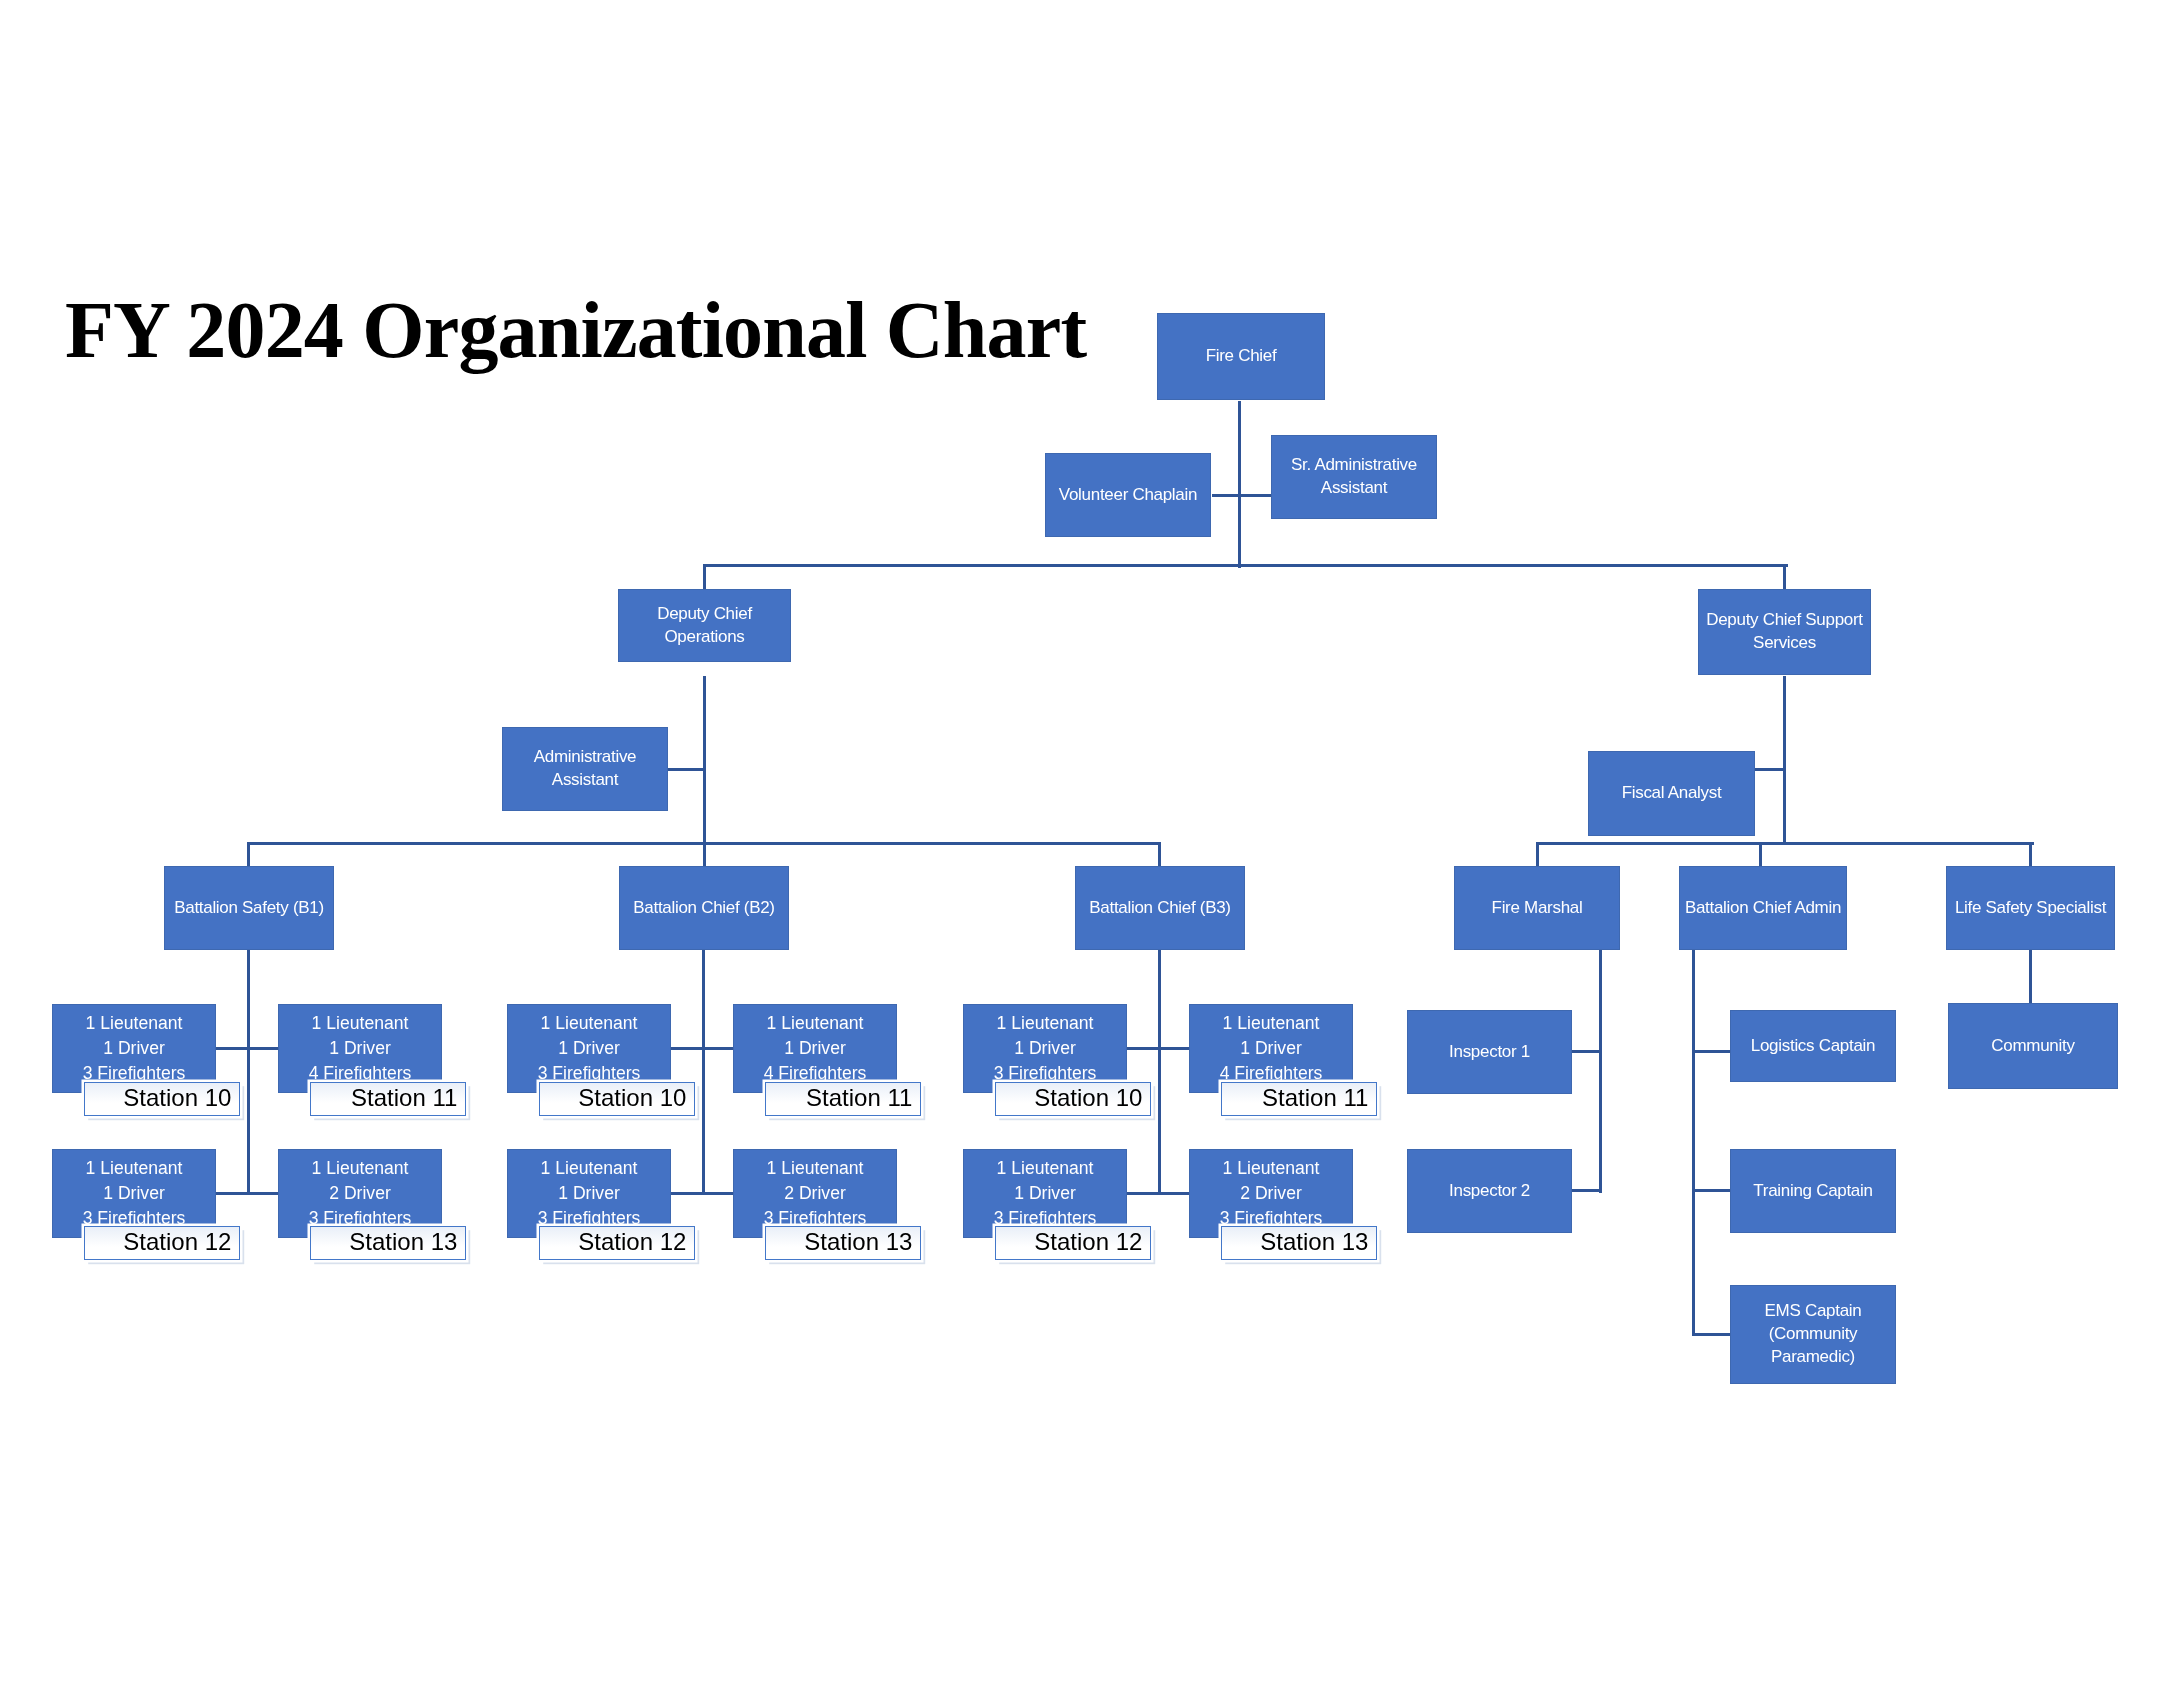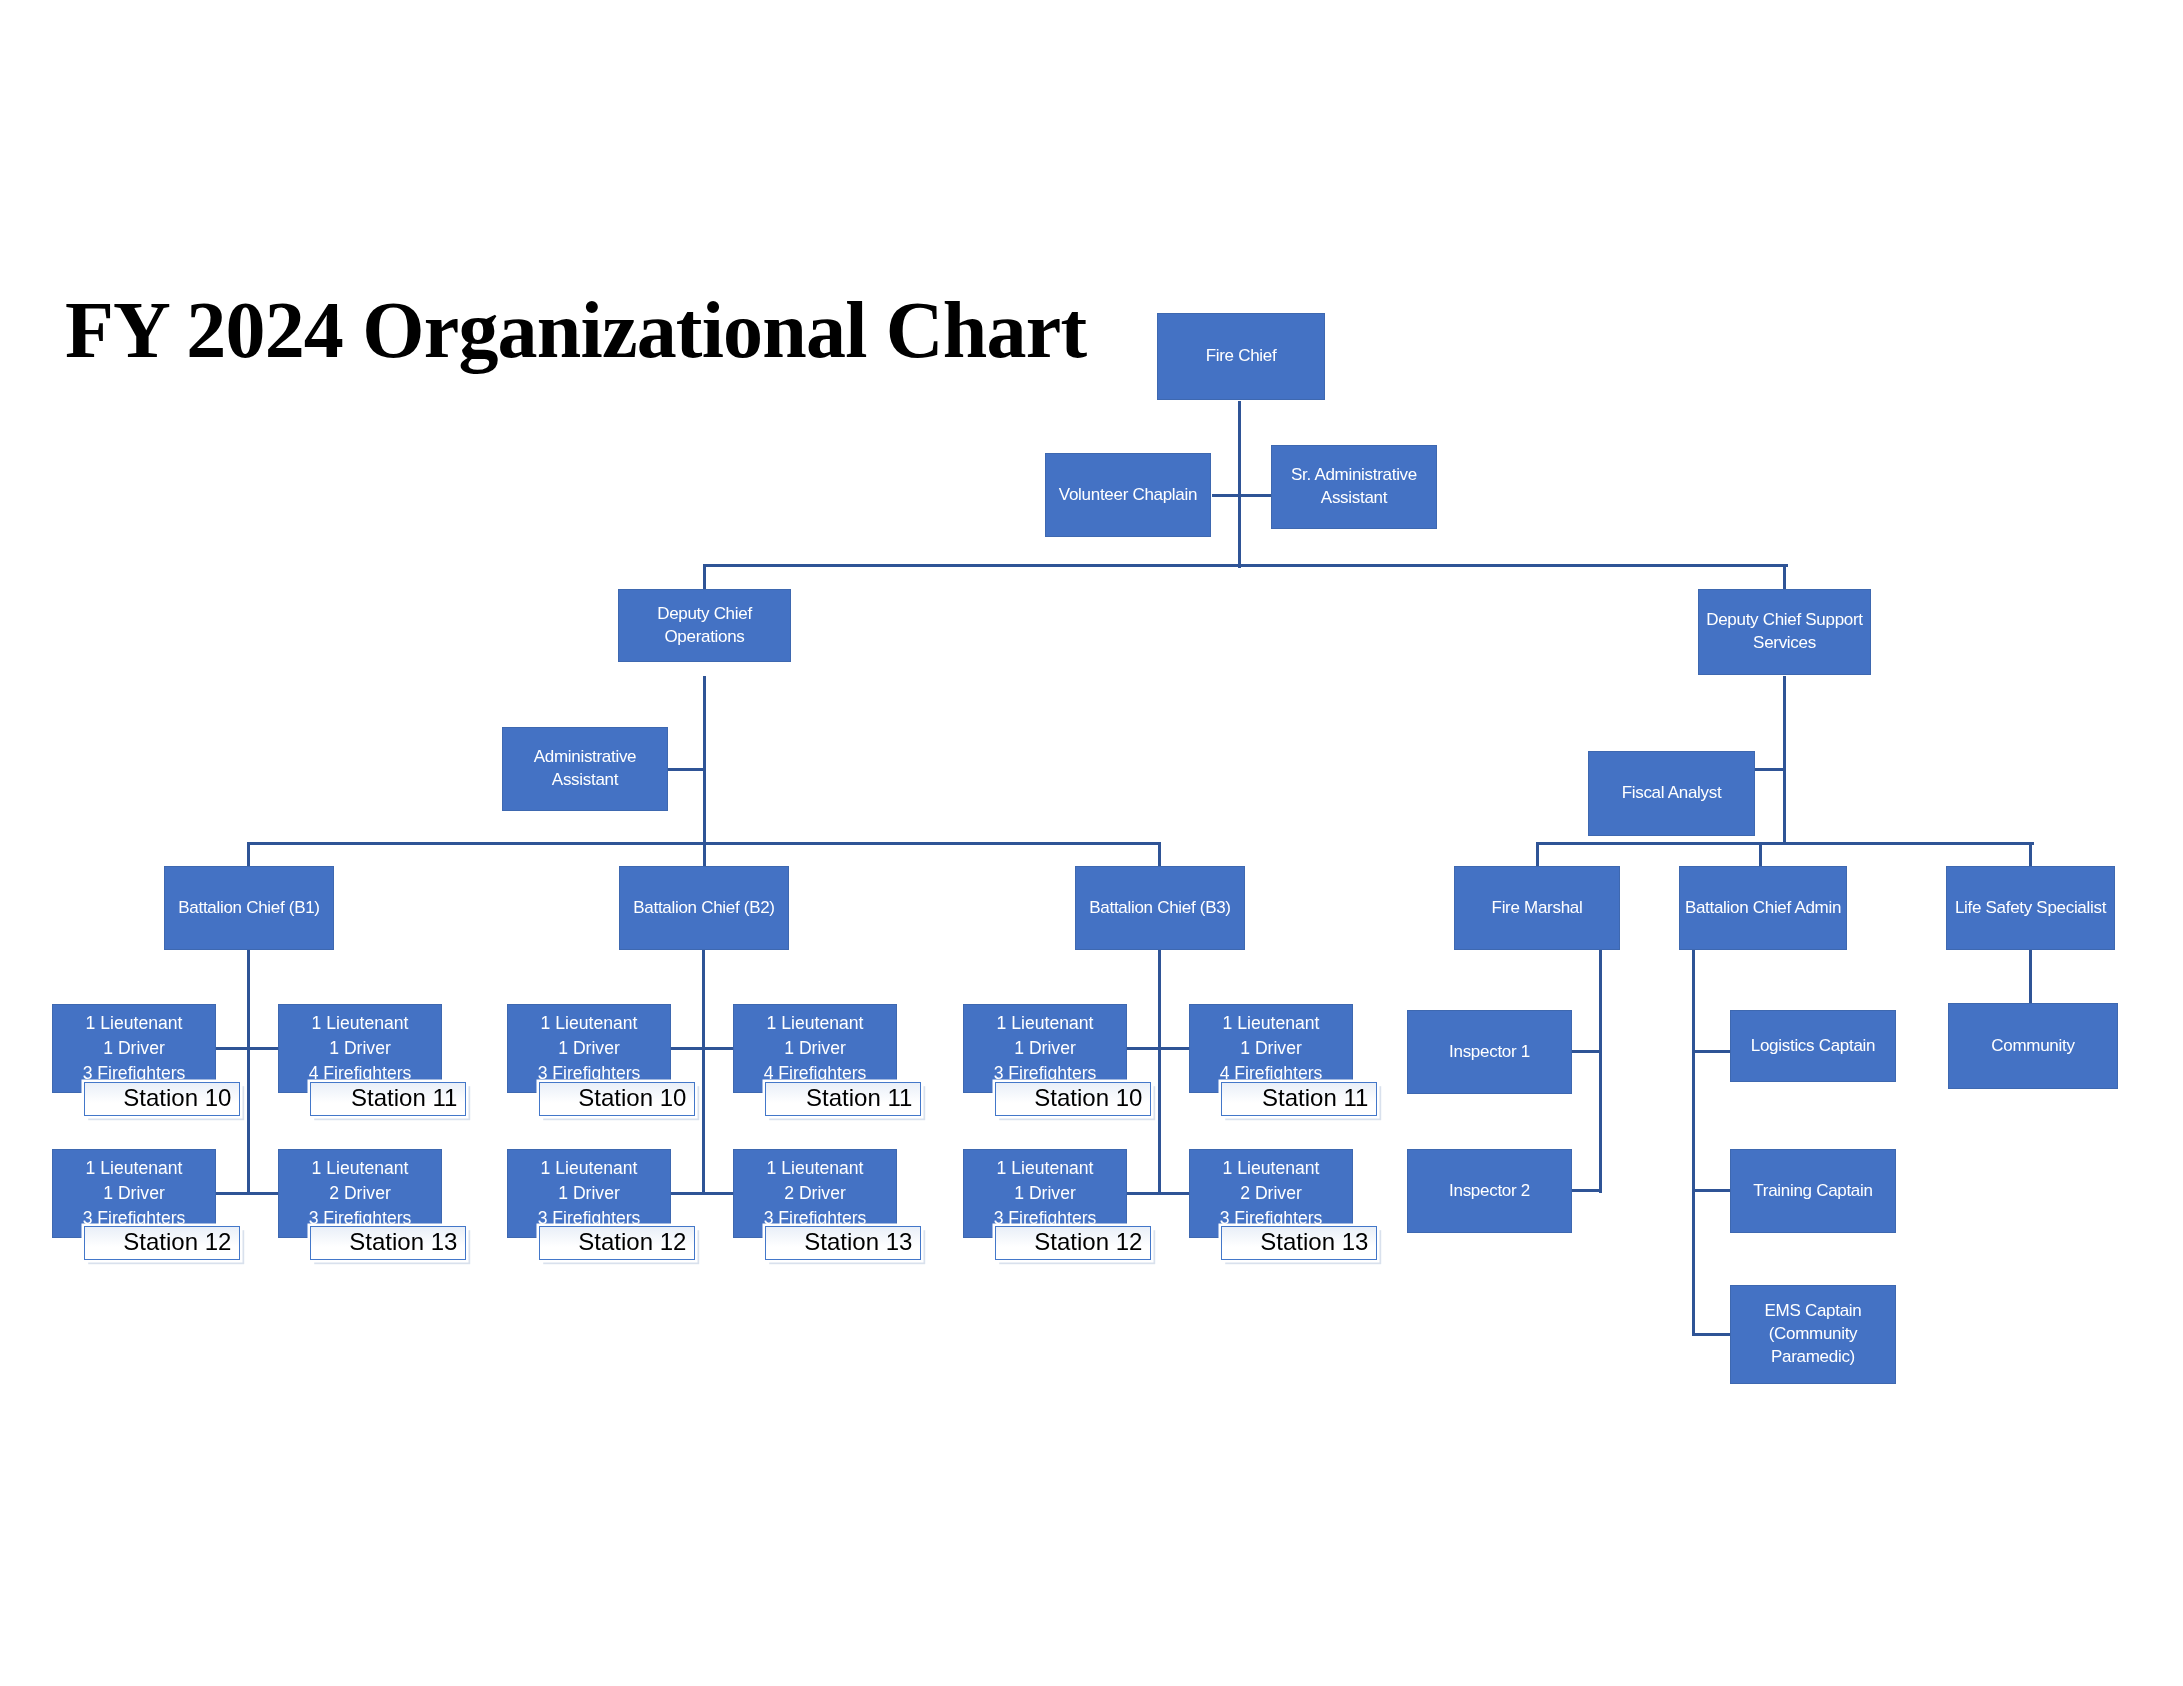--- a/index.html
+++ b/index.html
@@ -115,26 +115,26 @@
 
   <div class="cv" style="left:1692px;top:950px;height:386px;"></div>
   <div class="ch" style="top:1050px;left:1692px;width:38px;"></div>
   <div class="ch" style="top:1189px;left:1692px;width:38px;"></div>
   <div class="ch" style="top:1333px;left:1692px;width:38px;"></div>
 
   <div class="cv" style="left:2029px;top:950px;height:55px;"></div>
 
   <div class="node" style="left:1157px;top:313px;width:168px;height:87px;">Fire Chief</div>
   <div class="node" style="left:1045px;top:453px;width:166px;height:84px;">Volunteer Chaplain</div>
-  <div class="node" style="left:1271px;top:445px;width:166px;height:84px;">Sr. Administrative Assistant</div>
+  <div class="node" style="left:1271px;top:435px;width:166px;height:84px;">Sr. Administrative Assistant</div>
   <div class="node" style="left:618px;top:589px;width:173px;height:73px;">Deputy Chief Operations</div>
   <div class="node" style="left:1698px;top:589px;width:173px;height:86px;">Deputy Chief Support Services</div>
   <div class="node" style="left:502px;top:727px;width:166px;height:84px;">Administrative Assistant</div>
   <div class="node" style="left:1588px;top:727px;width:167px;height:85px;margin-top:24px;">Fiscal Analyst</div>
-  <div class="node" style="left:164px;top:866px;width:170px;height:84px;">Battalion Chief (B1)</div>
+  <div class="node" style="left:164px;top:866px;width:170px;height:84px;">Battalion Safety (B1)</div>
   <div class="node" style="left:619px;top:866px;width:170px;height:84px;">Battalion Chief (B2)</div>
   <div class="node" style="left:1075px;top:866px;width:170px;height:84px;">Battalion Chief (B3)</div>
   <div class="node" style="left:1454px;top:866px;width:166px;height:84px;">Fire Marshal</div>
   <div class="node" style="left:1679px;top:866px;width:168px;height:84px;">Battalion Chief Admin</div>
   <div class="node" style="left:1946px;top:866px;width:169px;height:84px;">Life Safety Specialist</div>
   <div class="node" style="left:1407px;top:1010px;width:165px;height:84px;">Inspector 1</div>
   <div class="node" style="left:1407px;top:1149px;width:165px;height:84px;">Inspector 2</div>
   <div class="node" style="left:1730px;top:1010px;width:166px;height:72px;">Logistics Captain</div>
   <div class="node" style="left:1730px;top:1149px;width:166px;height:84px;">Training Captain</div>
   <div class="node" style="left:1730px;top:1285px;width:166px;height:99px;">EMS Captain (Community Paramedic)</div>

